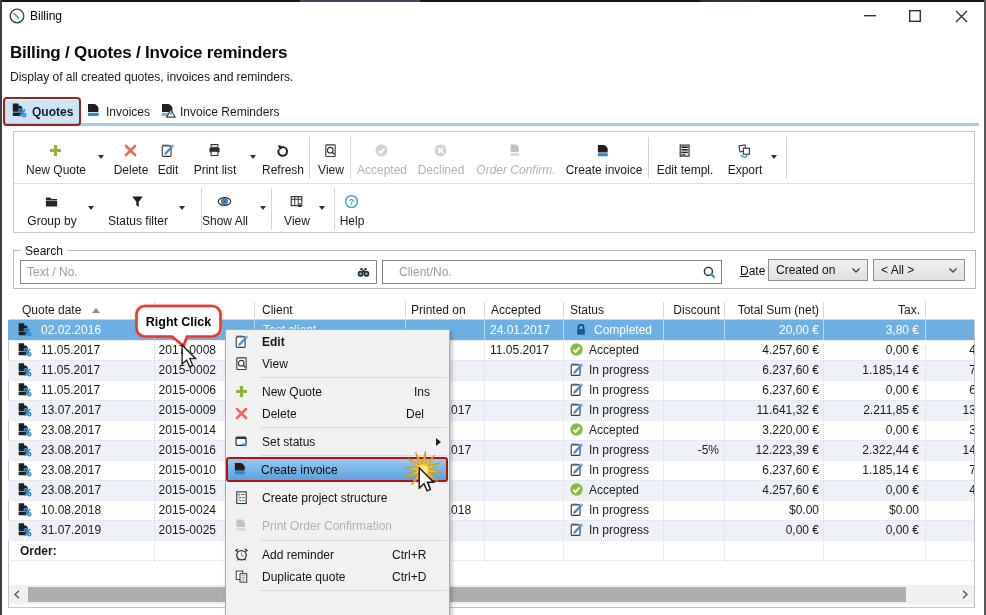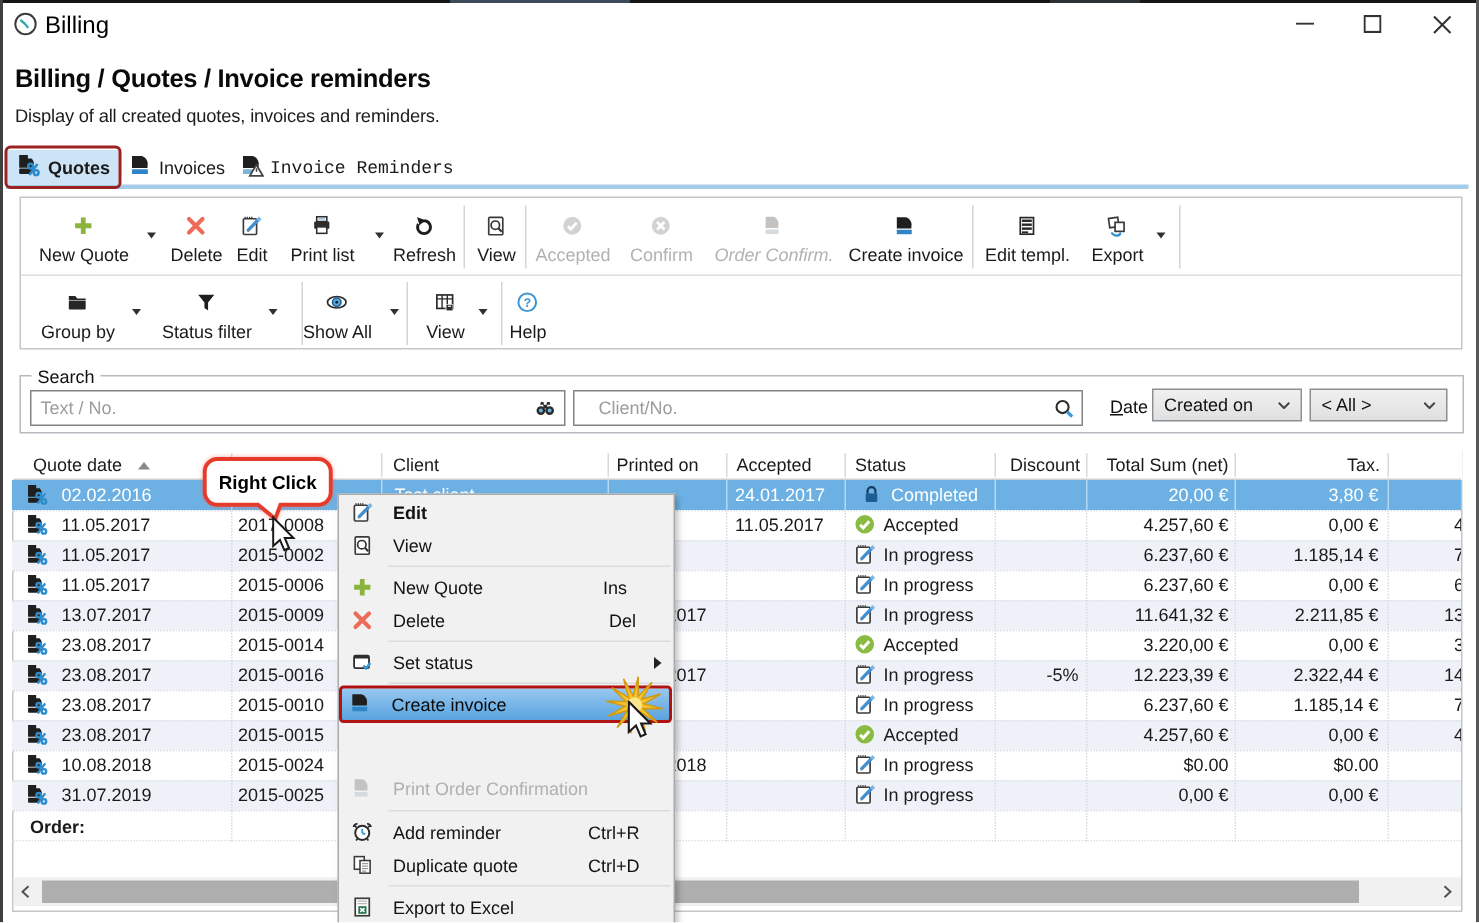--- a/index.html
+++ b/index.html
@@ -1,21 +1,21 @@
 <!DOCTYPE html>
 <html><head><meta charset="utf-8"><title>Billing</title><style>
 *{margin:0;padding:0;box-sizing:border-box;}
 html,body{width:986px;height:615px;overflow:hidden;}
 body{font-family:"Liberation Sans",sans-serif;font-size:12px;color:#1a1a1a;background:#fff;}
 #w{position:relative;width:986px;height:615px;background:#fff;overflow:hidden;}
 .ab{position:absolute;}
 .topstrip{left:0;top:0;width:986px;height:2px;background:#161616;}
 .ledge{left:0;top:0;width:2px;height:615px;background:#404040;}
 .redge{left:984px;top:0;width:2px;height:615px;background:#585858;}
-.titletxt{left:30px;top:9px;font-size:16px;color:#000;}
+.titletxt{left:30px;top:9px;font-size:12px;color:#000;}
 .h1{left:10px;top:43px;font-size:17px;font-weight:bold;color:#0a0a0a;letter-spacing:-0.2px;}
 .sub{left:10px;top:70px;font-size:12.2px;color:#1c1c1c;letter-spacing:-0.1px;}
 .tabline{left:4px;top:123px;width:975px;height:2.5px;background:#a5cce9;}
 .tab{top:100px;height:23px;font-size:12px;display:flex;align-items:center;}
 .tabsel{left:5px;width:74px;background:#cde4f6;border:0;}
 .tabred{left:3px;top:97px;width:78px;height:29px;border:2.2px solid #9c2121;border-radius:4px;background:transparent;z-index:5;}
 .panel{left:13px;top:131px;width:962px;height:102px;border:1px solid #c6c6c6;background:#fff;}
 .tbdivider{left:14px;top:183px;width:960px;height:1px;background:#dedede;}
 .tbtn{text-align:center;color:#1a1a1a;font-size:12px;}
 .gray{color:#b2b2b2;}
@@ -94,21 +94,21 @@
         </svg></span>
       <span style="margin-left:4px;">Invoices</span>
     </div>
     <div class="ab tab" style="left:160px;">
       <span><svg style="" width="16" height="16" viewBox="0 0 16 16">
           <path fill="#1f1f1f" d="M2,2 h6.6 c2,0.7 3.5,2.4 3.9,4.6 l-0.2,3.4 h-10.3 z"></path>
           <rect x="2" y="10.8" width="6.5" height="3.2" fill="#7fb2d9"></rect>
           <path d="M10.9,7.8 L15.2,15.2 H6.6 Z" fill="#fff" stroke="#444" stroke-width="1.2"></path>
           <rect x="10.5" y="10.2" width="1" height="2.4" fill="#444"></rect>
         </svg></span>
-      <span style="margin-left:4px;font-family:Liberation Mono, monospace;">Invoice Reminders</span>
+      <span style="margin-left:4px;">Invoice Reminders</span>
     </div>
     <div class="ab panel"></div>
     <div class="ab tbdivider"></div>
     <div class="ab" style="left:56px;top:143px;width:0;">
       <div style="position:absolute;left:-8px;top:0;"><svg style="" width="15" height="15" viewBox="0 0 16 16">
           <path d="M8,2.2 V13.8 M2.2,8 H13.8" stroke="#8cb43d" stroke-width="3.4"></path>
         </svg></div>
     </div>
     <div class="ab tbtn " style="left:56px;top:163px;width:120px;margin-left:-60px;">New Quote</div>
     <div class="ab" style="left:131px;top:143px;width:0;">
@@ -158,21 +158,21 @@
           <path d="M4.9,8.3 l2.1,2.2 4.1-4.6" fill="none" stroke="#fff" stroke-width="2"></path>
         </svg></div>
     </div>
     <div class="ab tbtn gray" style="left:382px;top:163px;width:120px;margin-left:-60px;">Accepted</div>
     <div class="ab" style="left:441px;top:143px;width:0;">
       <div style="position:absolute;left:-8px;top:0;"><svg style="" width="15" height="15" viewBox="0 0 16 16">
           <circle cx="8" cy="8" r="6.4" fill="#d2d2d2"></circle>
           <path d="M5.4,5.4 L10.6,10.6 M10.6,5.4 L5.4,10.6" stroke="#fff" stroke-width="2"></path>
         </svg></div>
     </div>
-    <div class="ab tbtn gray" style="left:441px;top:163px;width:120px;margin-left:-60px;">Confirm</div>
+    <div class="ab tbtn gray" style="left:441px;top:163px;width:120px;margin-left:-60px;">Declined</div>
     <div class="ab" style="left:516px;top:143px;width:0;">
       <div style="position:absolute;left:-8px;top:0;"><svg style="" width="15" height="15" viewBox="0 0 16 16">
           <path fill="#c3c3c3" d="M2.6,1.6 h5.9 c1.7,0.8 2.9,2.4 3.2,4.4 l-0.1,3.6 h-9 z"></path>
           <rect x="2.6" y="10.6" width="9.2" height="3.2" rx="0.5" fill="#d4dade"></rect>
         </svg></div>
     </div>
     <div class="ab tbtn gray" style="left:516px;top:163px;width:120px;margin-left:-60px;font-style:italic;">Order Confirm.</div>
     <div class="ab" style="left:604px;top:143px;width:0;">
       <div style="position:absolute;left:-8px;top:0;"><svg style="" width="15" height="15" viewBox="0 0 16 16">
           <path fill="#1f1f1f" d="M2,2 h6.6 c2,0.7 3.5,2.4 3.9,4.6 l-0.2,3.4 h-10.3 z"></path>
@@ -617,21 +617,21 @@
             <path d="M9.9,9.8 L12.2,12.2" stroke="#333" stroke-width="1.5"></path>
           </svg></span>
         <span class="t">View</span>
       </div>
       <div class="msep" style="top:47px;"></div>
       <div class="mi" style="top:51px;">
         <span class="ic"><svg style="" width="15" height="15" viewBox="0 0 16 16">
             <path d="M8,2.2 V13.8 M2.2,8 H13.8" stroke="#8cb43d" stroke-width="3.4"></path>
           </svg></span>
         <span class="t">New Quote</span>
-        <span class="sc" style="left:176px;">Ins</span>
+        <span class="sc" style="left:188px;">Ins</span>
       </div>
       <div class="mi" style="top:73px;">
         <span class="ic"><svg style="" width="15" height="15" viewBox="0 0 16 16">
             <path d="M3.2,3.2 L12.8,12.8 M12.8,3.2 L3.2,12.8" stroke="#ec6c59" stroke-width="2.9" stroke-linecap="round"></path>
           </svg></span>
         <span class="t">Delete</span>
         <span class="sc" style="left:180px;">Del</span>
       </div>
       <div class="msep" style="top:97px;"></div>
       <div class="mi" style="top:101px;">
@@ -644,20 +644,33 @@
         <div style="position:absolute;right:8px;top:7px;width:0;height:0;border-top:4px solid transparent;border-bottom:4px solid transparent;border-left:5px solid #222;"></div>
       </div>
       <div class="msep" style="top:125px;"></div>
       <div class="mi" style="top:130px;">
         <span class="ic"><svg style="" width="15" height="15" viewBox="0 0 16 16">
             <path fill="#1f1f1f" d="M2,2 h6.6 c2,0.7 3.5,2.4 3.9,4.6 l-0.2,3.4 h-10.3 z"></path>
             <path fill="#1f1f1f" d="M9.4,2.6 l1.2,1.1 -1.6,0.3 z M11.2,4.9 l1,1.3 -1.7,0 z"></path>
             <rect x="2" y="10.8" width="10.6" height="3.2" rx="0.4" fill="#2e86c7"></rect>
           </svg></span>
         <span class="t">Create invoice</span>
+      </div>
+      <div class="mi" style="top:157px;">
+        <span class="ic"><svg style="" width="15" height="15" viewBox="0 0 16 16">
+            <rect x="3" y="2" width="10" height="12.4" fill="#fff" stroke="#333" stroke-width="1.2"></rect>
+            <rect x="4.6" y="4" width="1.7" height="1.7" fill="#2f8ccc"></rect>
+            <path d="M7.2,4.9 h4.2" stroke="#555" stroke-width="1"></path>
+            <rect x="6" y="7.2" width="1.7" height="1.7" fill="#2f8ccc"></rect>
+            <path d="M8.6,8.1 h2.8" stroke="#555" stroke-width="1"></path>
+            <rect x="6" y="10.4" width="1.7" height="1.7" fill="#2f8ccc"></rect>
+            <path d="M8.6,11.3 h2.8" stroke="#555" stroke-width="1"></path>
+            <path d="M5.4,5.7 v5.6 h0.6" fill="none" stroke="#888" stroke-width="0.8"></path>
+          </svg></span>
+        <span class="t">Create project structure</span>
       </div>
       <div class="mi" style="top:185px;">
         <span class="ic"><svg style="" width="15" height="15" viewBox="0 0 16 16">
             <path fill="#c3c3c3" d="M2.6,1.6 h5.9 c1.7,0.8 2.9,2.4 3.2,4.4 l-0.1,3.6 h-9 z"></path>
             <rect x="2.6" y="10.6" width="9.2" height="3.2" rx="0.5" fill="#d4dade"></rect>
           </svg></span>
         <span class="t"><span style="color:#b0b0b0;">Print Order Confirmation</span></span>
       </div>
       <div class="msep" style="top:210px;"></div>
       <div class="mi" style="top:214px;">
@@ -674,29 +687,20 @@
       <div class="mi" style="top:236px;">
         <span class="ic"><svg style="" width="15" height="15" viewBox="0 0 16 16">
             <rect x="2.4" y="2.2" width="7" height="9" fill="#fff" stroke="#3b3b3b" stroke-width="1.1"></rect>
             <rect x="6.4" y="5" width="7.2" height="9" fill="#fff" stroke="#3b3b3b" stroke-width="1.1"></rect>
             <path d="M7.8,7.2 h4.4 M7.8,9 h4.4 M7.8,10.8 h4.4 M7.8,12.6 h3" stroke="#9a9a9a" stroke-width="0.9"></path>
           </svg></span>
         <span class="t">Duplicate quote</span>
         <span class="sc" style="left:166px;">Ctrl+D</span>
       </div>
       <div class="msep" style="top:260px;"></div>
-      <div class="mi" style="top:264px;">
-        <span class="ic"><svg style="" width="15" height="15" viewBox="0 0 16 16">
-            <rect x="3" y="2" width="10" height="12.4" fill="#fff" stroke="#3b3b3b" stroke-width="1.2"></rect>
-            <path d="M4.6,4 h6.8 M4.6,5.8 h6.8" stroke="#b5b5b5" stroke-width="0.8"></path>
-            <rect x="5.2" y="7.6" width="5.8" height="5.4" fill="#217346"></rect>
-            <path d="M6.6,8.9 l3,2.8 M9.6,8.9 l-3,2.8" stroke="#fff" stroke-width="1.2"></path>
-          </svg></span>
-        <span class="t">Export to Excel</span>
-      </div>
     </div>
     <div class="ab mhl" style="left:226px;top:457px;width:222px;height:25px;z-index:21;"></div>
     <div class="ab" style="left:233px;top:461px;z-index:22;"><svg style="" width="15" height="15" viewBox="0 0 16 16">
         <path fill="#1f1f1f" d="M2,2 h6.6 c2,0.7 3.5,2.4 3.9,4.6 l-0.2,3.4 h-10.3 z"></path>
         <path fill="#1f1f1f" d="M9.4,2.6 l1.2,1.1 -1.6,0.3 z M11.2,4.9 l1,1.3 -1.7,0 z"></path>
         <rect x="2" y="10.8" width="10.6" height="3.2" rx="0.4" fill="#2e86c7"></rect>
       </svg></div>
     <div class="ab" style="left:261px;top:463px;font-size:12px;color:#0a0a0a;z-index:22;">Create invoice</div>
     <div class="ab" style="left:403px;top:450px;z-index:23;"><svg width="40" height="40" viewBox="0 0 40 40">
         <polygon points="22.5,1.2 22.4,14.3 31.6,4.9 24.9,16.2 37.5,12.7 26.1,19.2 38.8,22.5 25.7,22.4 35.1,31.6 23.8,24.9 27.3,37.5 20.8,26.1 17.5,38.8 17.6,25.7 8.4,35.1 15.1,23.8 2.5,27.3 13.9,20.8 1.2,17.5 14.3,17.6 4.9,8.4 16.2,15.1 12.7,2.5 19.2,13.9" fill="#f4c32e" stroke="#d29a12" stroke-width="1"></polygon>

